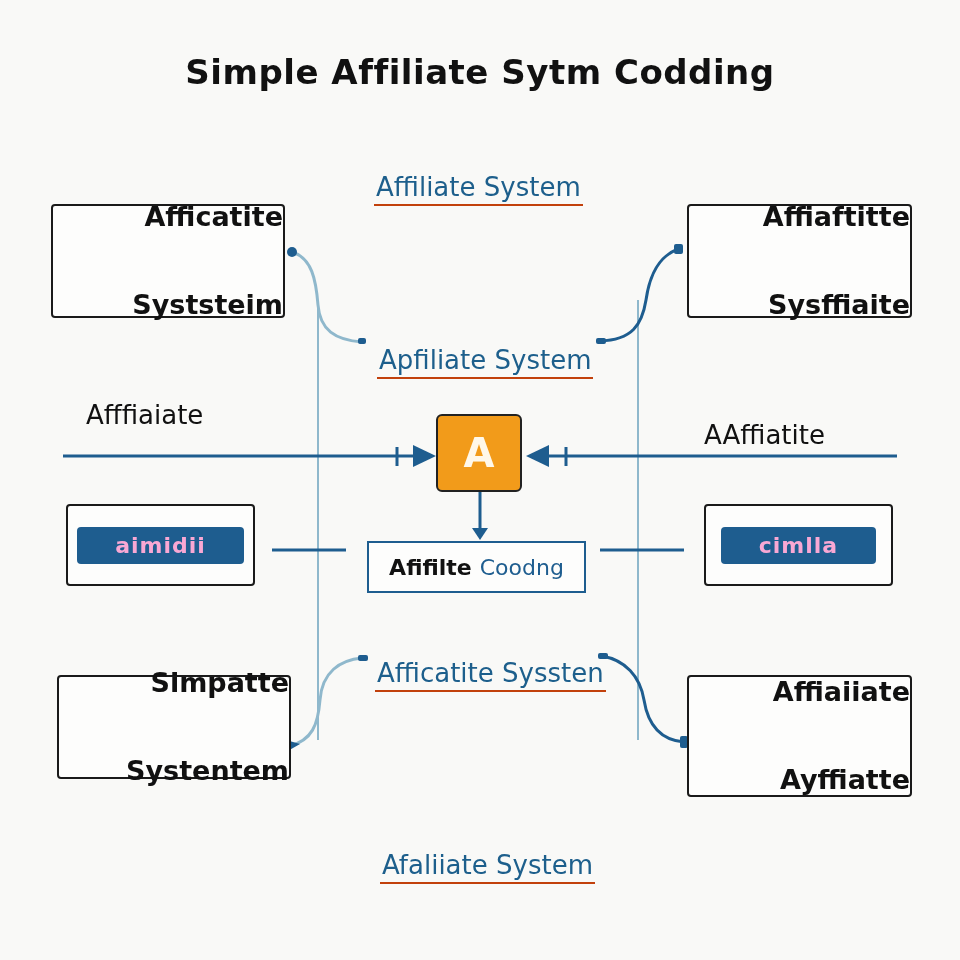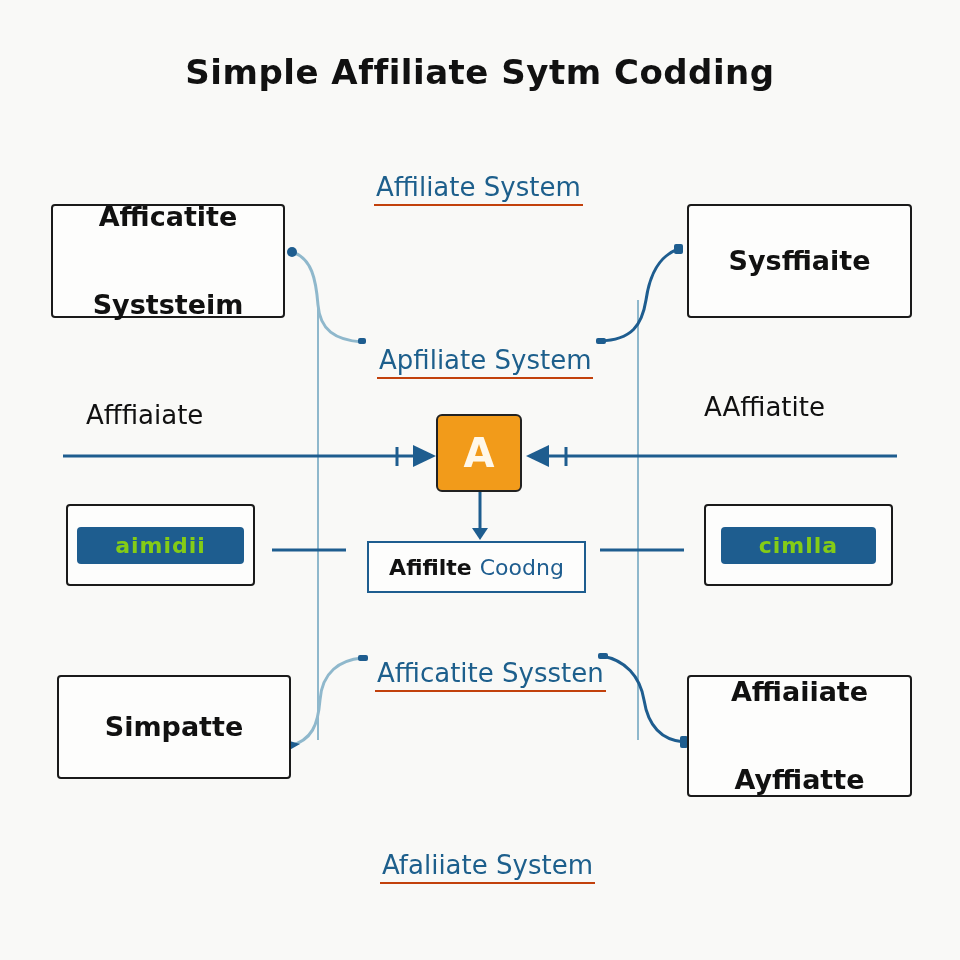--- a/index.html
+++ b/index.html
@@ -10,37 +10,37 @@
   }
   .title {
     position: absolute; left: 0; width: 960px; top: 52px;
     text-align: center; font-size: 34px; font-weight: bold; color: #111;
     letter-spacing: 0.5px;
   }
   svg.wires { position: absolute; left: 0; top: 0; }
   .box {
     position: absolute; box-sizing: border-box;
     border: 2px solid #1a1a1a; border-radius: 4px; background: #fdfdfc;
-    display: flex; flex-direction: column; align-items: center; justify-content: center;
+    display: flex; flex-direction: column; align-items: flex-end; justify-content: center;
     color: #111; font-weight: bold; font-size: 27px; line-height: 56px; gap: 32px;
   }
   .link-label {
     position: absolute; color: #1d5f8c; font-size: 26px;
     border-bottom: 2px solid #c2410c; padding: 0 2px 2px 2px; white-space: nowrap;
   }
   .side-label {
     position: absolute; font-size: 26px; font-weight: normal; color: #111;
   }
   .pill-box {
     position: absolute; box-sizing: border-box; border: 2px solid #1a1a1a;
     border-radius: 4px; background: #fdfdfc;
     display: flex; align-items: center; justify-content: center;
   }
   .pill {
-    background: #1e5d8f; color: #84cc16; font-weight: bold; font-size: 22px;
+    background: #1e5d8f; color: #f9a8d4; font-weight: bold; font-size: 22px;
     padding: 6px 38px; border-radius: 4px; letter-spacing: 1px;
   }
   .hub {
     position: absolute; left: 436px; top: 414px; width: 86px; height: 78px;
     box-sizing: border-box; background: #f29b1a; border: 2px solid #222;
     border-radius: 6px; display: flex; align-items: center; justify-content: center;
     color: #fff8ea; font-size: 40px; font-weight: bold;
   }
   .code-box {
     position: absolute; left: 367px; top: 541px; width: 219px; height: 52px;
@@ -95,32 +95,34 @@
 <div class="link-label" style="left:374px; top:172px;">Affiliate System</div>
 <div class="link-label" style="left:377px; top:345px;">Apfiliate System</div>
 <div class="link-label" style="left:375px; top:658px;">Afficatite Syssten</div>
 <div class="link-label" style="left:380px; top:850px;">Afaliiate System</div>
 
 <div class="box" style="left:51px; top:204px; width:234px; height:114px;">
   <span>Afficatite</span>
   <span>Syststeim</span>
 </div>
 <div class="box" style="left:687px; top:204px; width:225px; height:114px;">
+  <span>Affiaftitte</span>
   <span>Sysffiaite</span>
 </div>
 <div class="box" style="left:57px; top:675px; width:234px; height:104px;">
   <span>Simpatte</span>
+  <span>Systentem</span>
 </div>
 <div class="box" style="left:687px; top:675px; width:225px; height:122px;">
   <span>Affiaiiate</span>
   <span>Ayffiatte</span>
 </div>
 
 <div class="side-label" style="left:86px; top:400px;">Afffiaiate</div>
-<div class="side-label" style="left:704px; top:392px;">AAffiatite</div>
+<div class="side-label" style="left:704px; top:420px;">AAffiatite</div>
 
 <div class="hub">
   <span>A</span>
 </div>
 
 <div class="pill-box" style="left:66px; top:504px; width:189px; height:82px;">
   <span class="pill">aimidii</span>
 </div>
 <div class="pill-box" style="left:704px; top:504px; width:189px; height:82px;">
   <span class="pill">cimlla</span>

